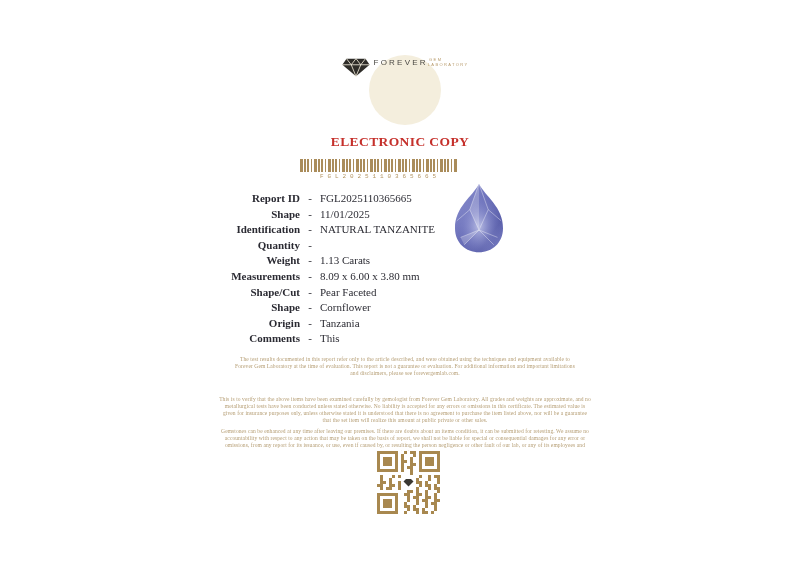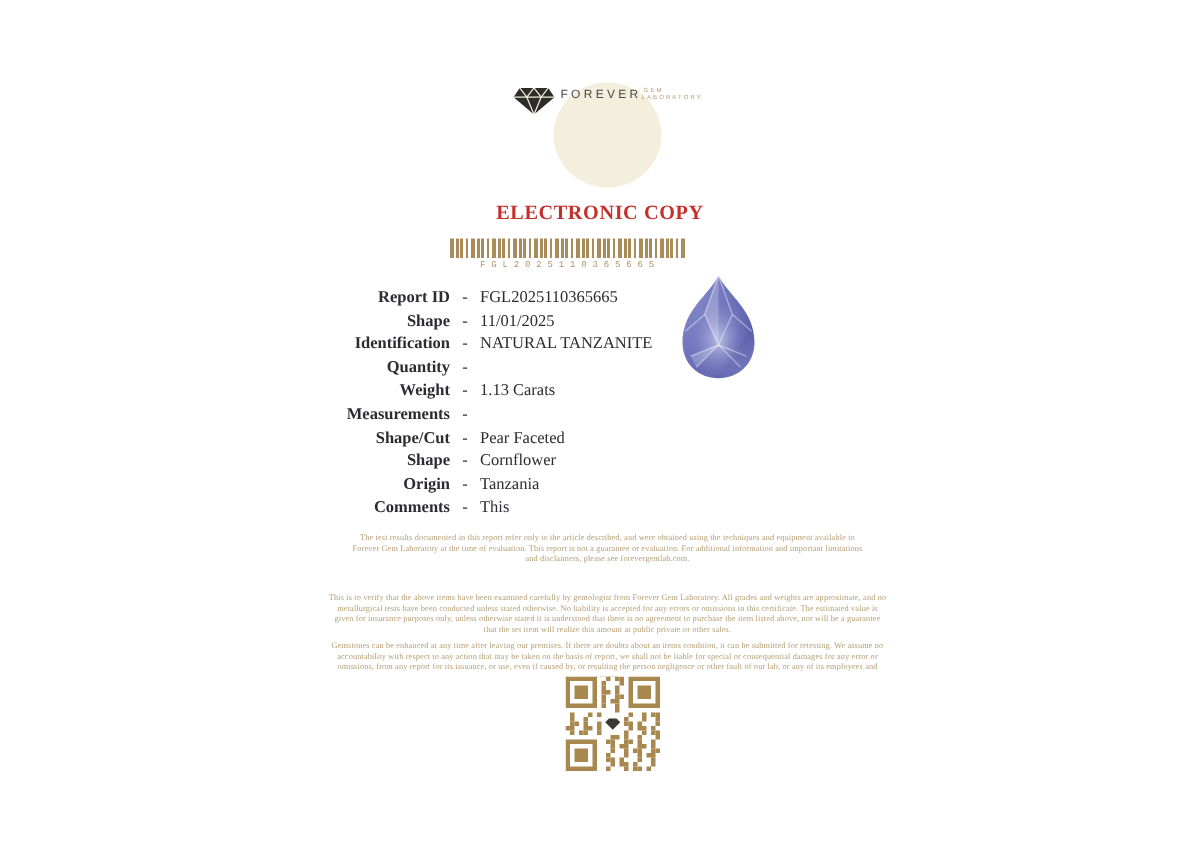--- a/index.html
+++ b/index.html
@@ -112,20 +112,21 @@
         <span class="field-sep">-</span>
       </div>
       <div class="field-row">
         <span class="field-label">Weight</span>
         <span class="field-sep">-</span>
         <span class="field-value">1.13 Carats</span>
       </div>
       <div class="field-row">
         <span class="field-label">Measurements</span>
         <span class="field-sep">-</span>
+        <span class="field-value">8.09 x 6.00 x 3.80 mm</span>
       </div>
       <div class="field-row">
         <span class="field-label">Shape/Cut</span>
         <span class="field-sep">-</span>
         <span class="field-value">Pear Faceted</span>
       </div>
       <div class="field-row">
         <span class="field-label">Shape</span>
         <span class="field-sep">-</span>
         <span class="field-value">Cornflower</span>

